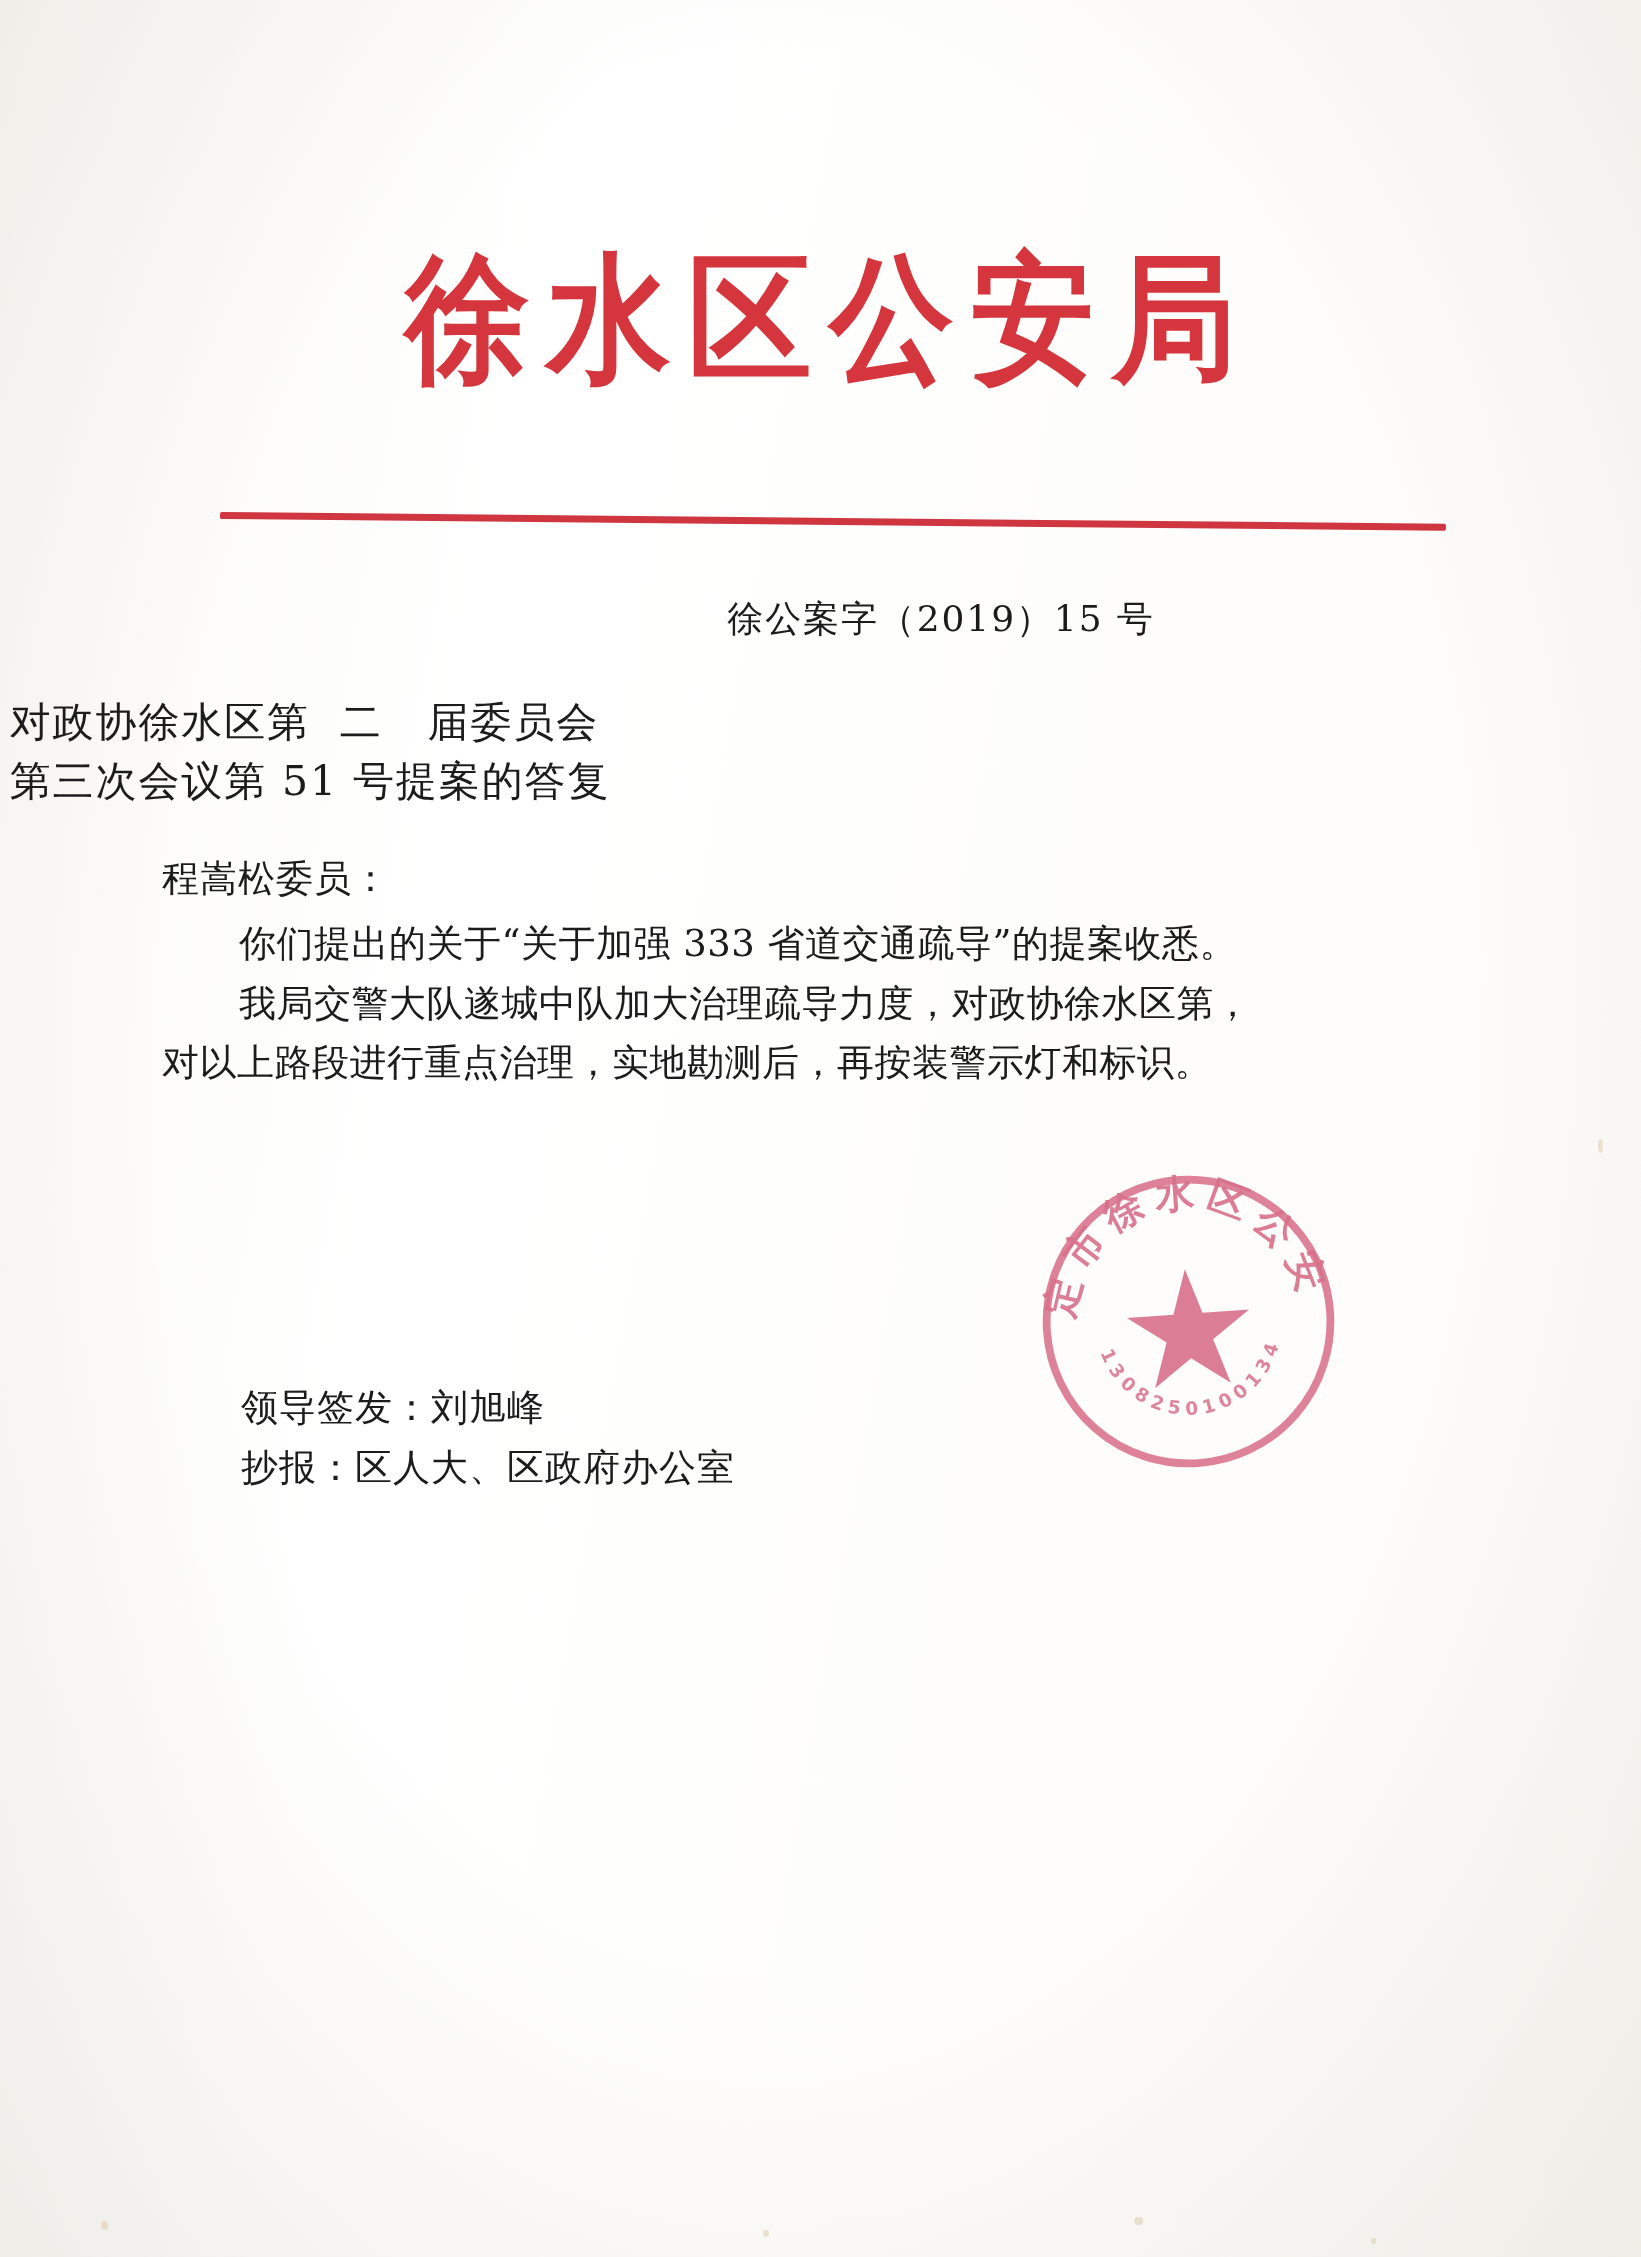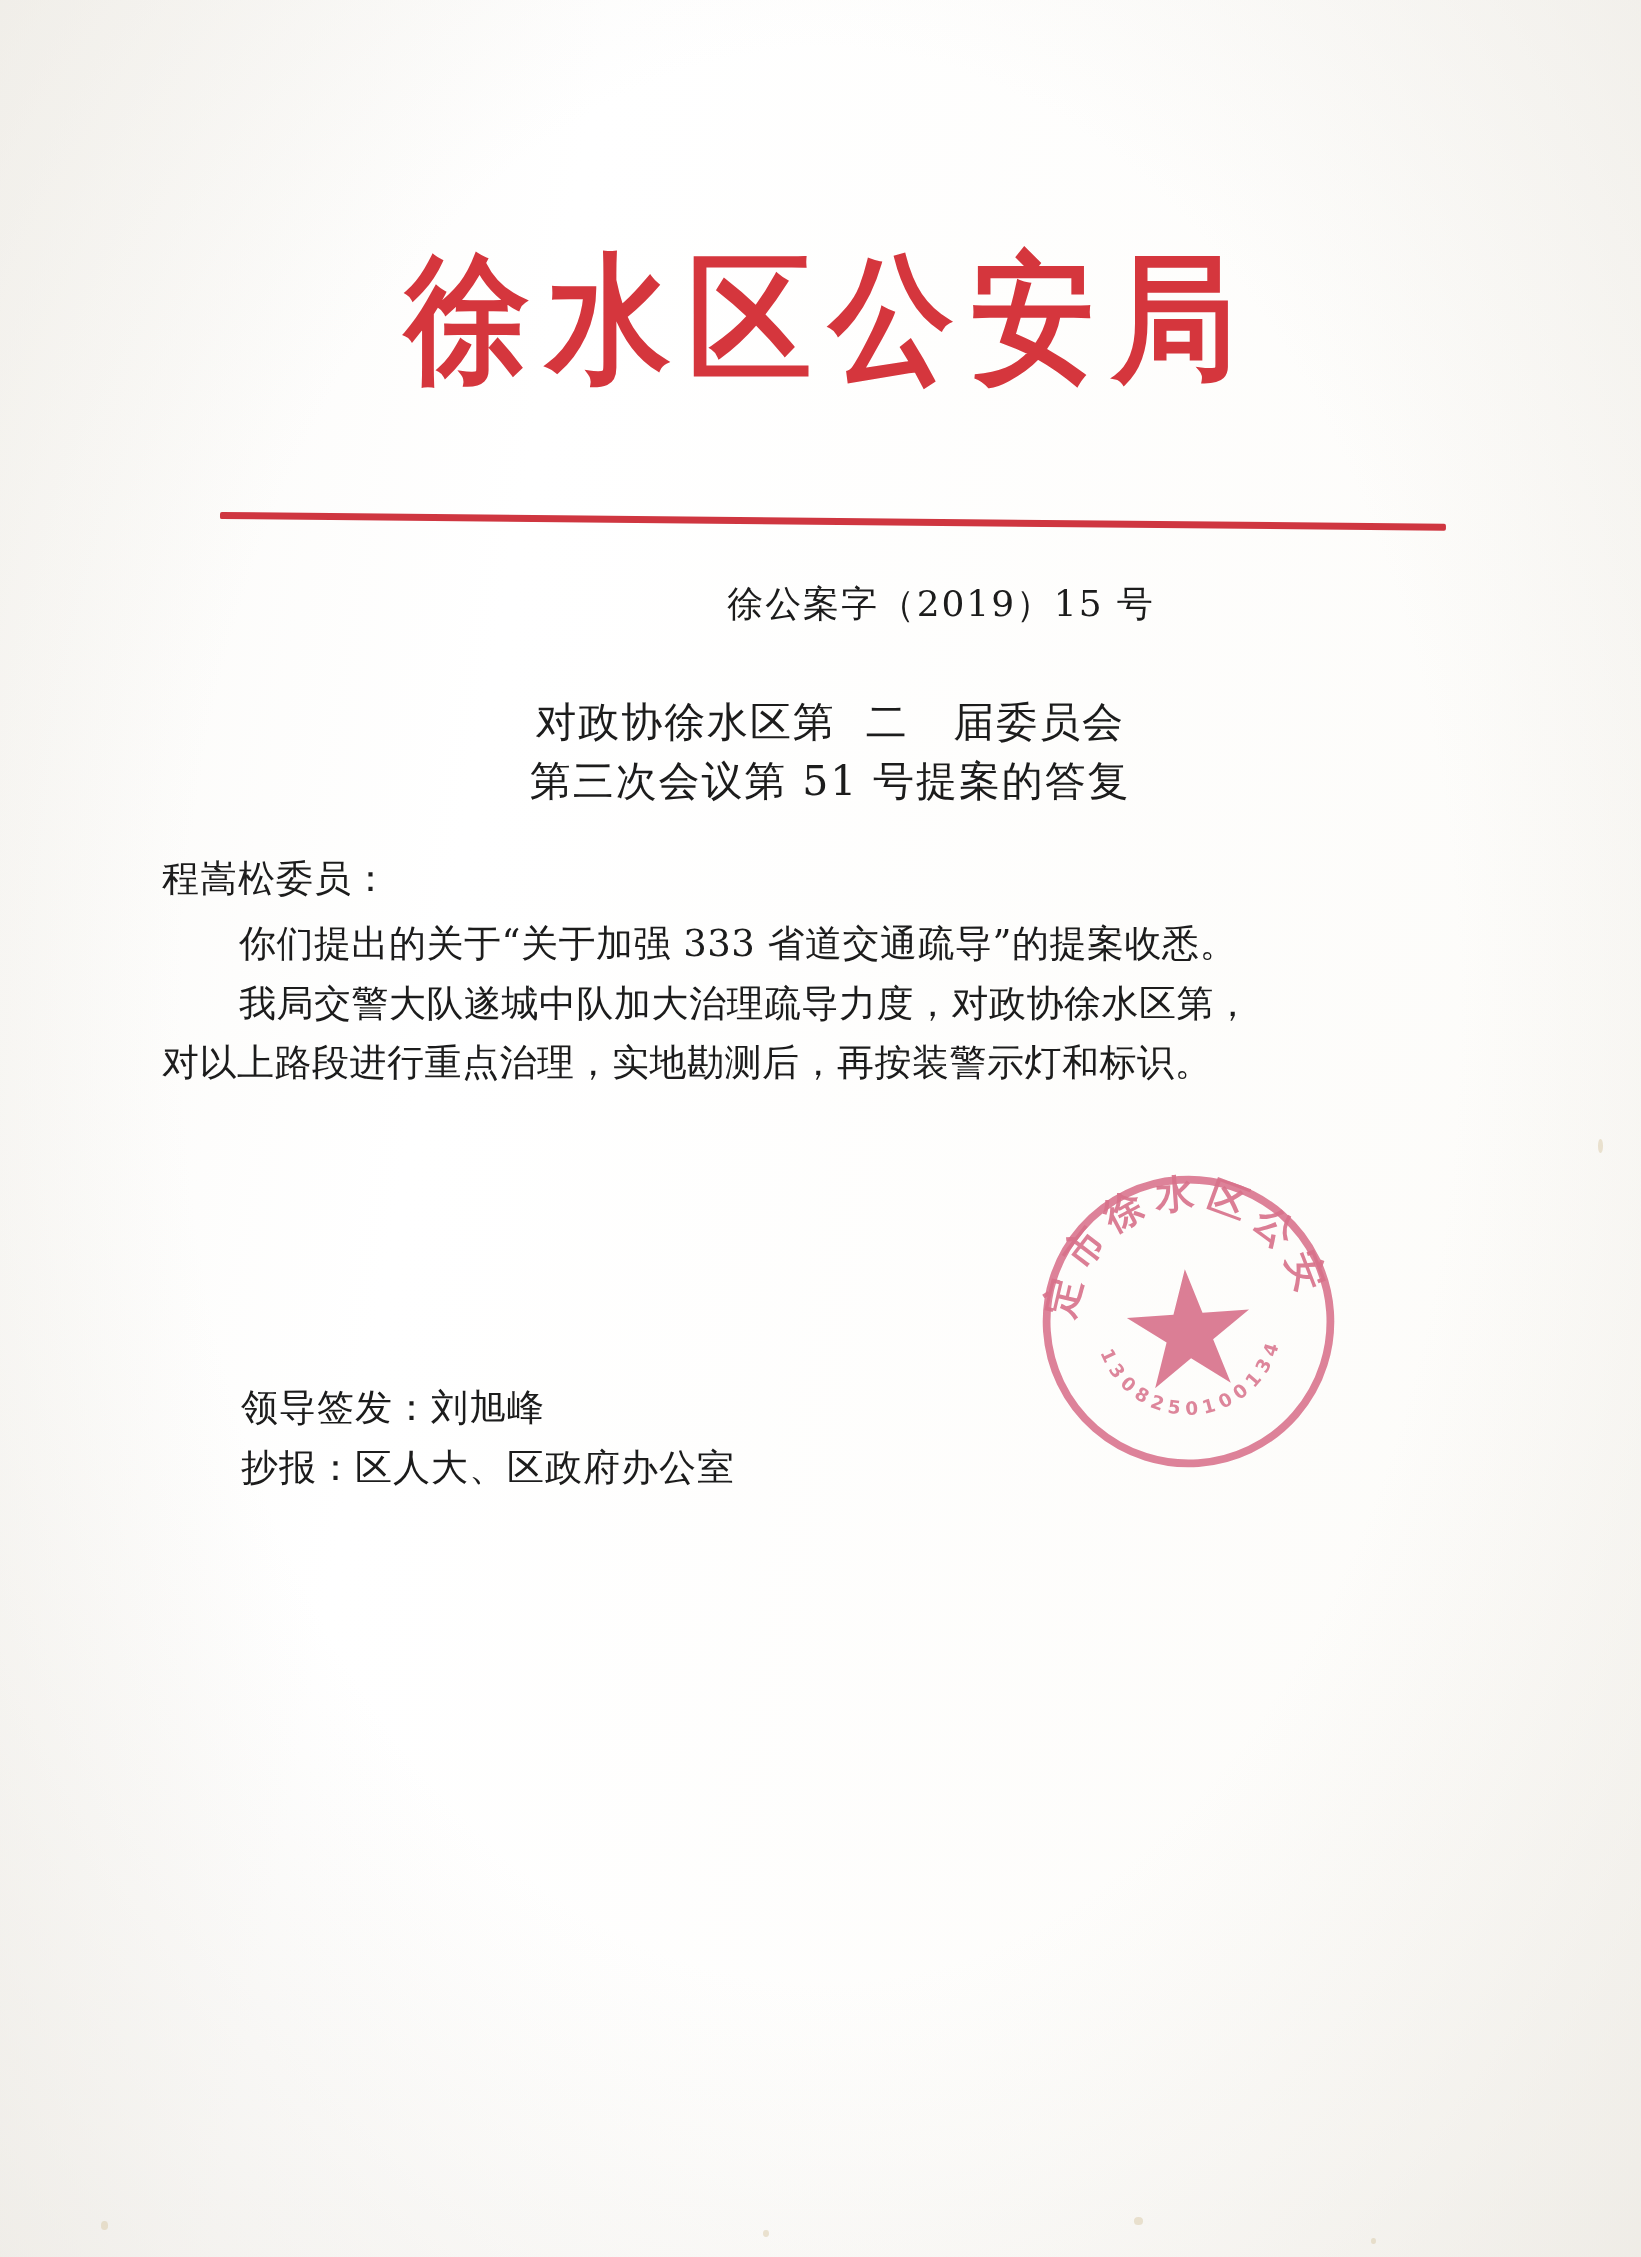--- a/index.html
+++ b/index.html
@@ -58,41 +58,41 @@
     height: 6.8px;
     background: #cf3640;
     transform: rotate(0.55deg);
     transform-origin: left center;
     border-radius: 1.9px;
   }
 
   
   .doc-number {
     position: absolute;
-    top: 580px;
+    top: 595px;
     left: 0;
     right: 0;
     text-align: center;
     padding-right: 0;
   }
   .doc-number span {
     display: inline-block;
     font-size: 36px;
     letter-spacing: 1.9px;
     margin-left: 241px;
     white-space: nowrap;
   }
 
   
   .subject {
     position: absolute;
     top: 693px;
     left: 0;
     right: 0;
-    text-align: center;
+    text-align: left;
   }
   .subject-line {
     font-size: 41px;
     line-height: 1.45;
     letter-spacing: 1.9px;
     white-space: pre;
     transform: translateX(9.7px);
   }
 
   

